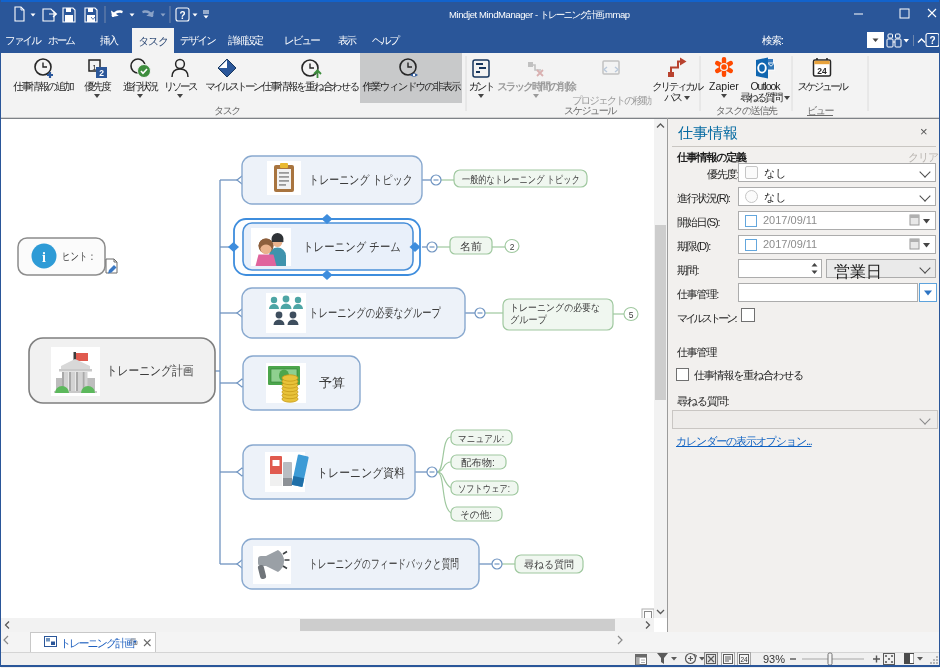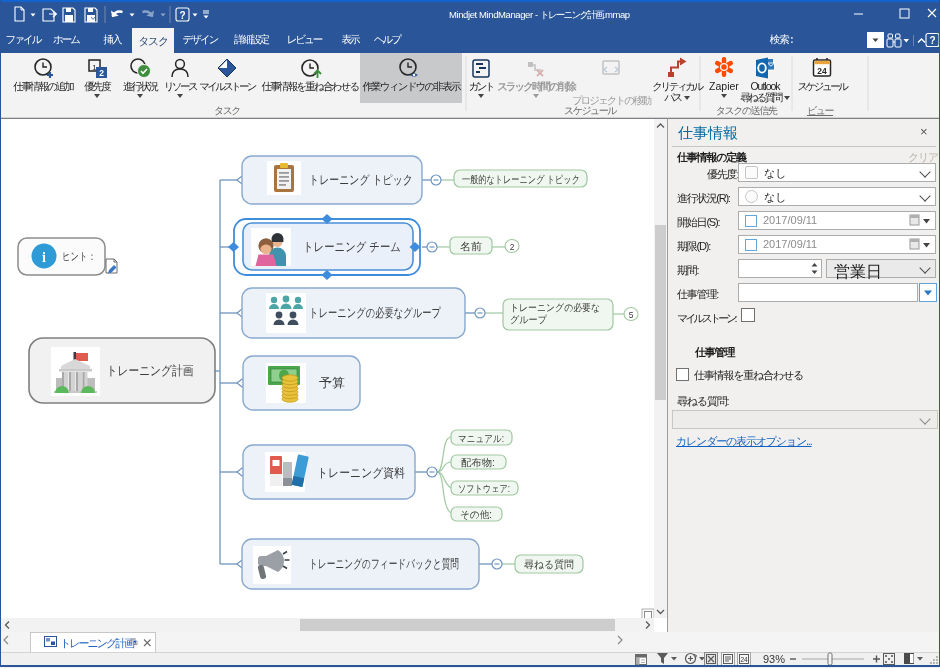--- a/index.html
+++ b/index.html
@@ -6,21 +6,21 @@
 body{font-family:"Liberation Sans",sans-serif;}
 #win{position:relative;width:940px;height:669px;background:#fff;overflow:hidden;
   font-family:"Liberation Sans",sans-serif;}
 .abs{position:absolute;}
 
 #titlebar{left:0;top:0;width:940px;height:28px;background:#2a5699;}
 #topline{left:0;top:0;width:940px;height:2px;background:#1263cd;}
 .tbtxt{color:#fff;font-size:11px;}
 
 #tabbar{left:0;top:28px;width:940px;height:25px;background:#2a5699;}
-.rtab{position:absolute;top:0;height:25px;line-height:25px;color:#fff;font-size:10.5px;letter-spacing:-2px;text-align:center;white-space:nowrap;font-family:Liberation Mono, monospace;}
+.rtab{position:absolute;top:0;height:25px;line-height:25px;color:#fff;font-size:10.5px;letter-spacing:-2px;white-space:nowrap;}
 #activetab{position:absolute;top:0;height:25px;line-height:26px;background:#f3f3f3;color:#2e4a76;font-size:11px;letter-spacing:-1.5px;text-align:center;white-space:nowrap;}
 
 #ribbon{left:0;top:53px;width:940px;height:64px;background:#f3f3f3;border-bottom:1px solid #d2d2d2;}
 .rlbl{position:absolute;font-size:10.5px;letter-spacing:-2px;color:#1e1e1e;text-align:center;white-space:nowrap;line-height:11px;}
 .glbl{position:absolute;top:51px;font-size:10px;letter-spacing:-1.5px;color:#6a6a6a;text-align:center;white-space:nowrap;}
 .gray{color:#9b9b9b !important;}
 .darr{position:absolute;width:0;height:0;border-left:3.5px solid transparent;border-right:3.5px solid transparent;border-top:4px solid #444;}
 
 #canvas{left:1px;top:118px;width:653px;height:499px;background:#ffffff;border-top:1px solid #7e8287;}
 
@@ -205,21 +205,21 @@
       <rect x="-8.5" y="-8" width="17" height="16" rx="1.5" fill="#fff" stroke="#262626" stroke-width="1.5"></rect>
       <rect x="-7.7" y="-7.2" width="15.4" height="3.4" fill="#e8a33d"></rect>
       <path d="M-5 -8 v-2 M5 -8 v-2" stroke="#262626" stroke-width="1.6"></path>
       <text x="0" y="5.5" font-size="8.5" font-weight="bold" fill="#262626" text-anchor="middle" font-family="Liberation Sans">24</text>
     </g>
   </svg>
   <div class="rlbl" style="left:3px;top:81px;width:80px;">仕事情報の追加</div>
   <div class="rlbl" style="left:67px;top:81px;width:60px;">優先度</div>
   <div class="rlbl" style="left:110px;top:81px;width:60px;">進行状況</div>
   <div class="rlbl" style="left:150px;top:81px;width:60px;letter-spacing:-2.5px;">リソース</div>
-  <div class="rlbl" style="left:190px;top:81px;width:74px;letter-spacing:-2.8px;">マイルストーン</div>
+  <div class="rlbl" style="left:190px;top:81px;width:86px;letter-spacing:-2.8px;">マイルストーン</div>
   <div class="rlbl" style="left:258px;top:81px;width:104px;letter-spacing:-1.8px;">仕事情報を重ね合わせる</div>
   <div class="rlbl" style="left:359px;top:81px;width:104px;letter-spacing:-1.8px;">作業ウィンドウの非表示</div>
   <div class="rlbl" style="left:451px;top:81px;width:60px;letter-spacing:-2.5px;">ガント</div>
   <div class="rlbl gray" style="left:491px;top:81px;width:90px;letter-spacing:-2px;font-weight:bold;">スラック時間の削除</div>
   <div class="rlbl gray" style="left:568px;top:95px;width:86px;letter-spacing:-2px;">プロジェクトの移動</div>
   <div class="rlbl" style="left:647px;top:81px;width:60px;letter-spacing:-2.5px;">クリティカル<br>パス<span style="display:inline-block;width:0;height:0;border-left:3.5px solid transparent;border-right:3.5px solid transparent;border-top:4px solid #444;margin-left:3px;margin-bottom:1px;"></span></div>
   <div class="rlbl" style="left:701px;top:81px;width:46px;letter-spacing:0;">Zapier</div>
   <div class="rlbl" style="left:736px;top:81px;width:58px;letter-spacing:-1px;">Outlook<br><span style="letter-spacing:-2.5px;">尋ねる質問</span><span style="display:inline-block;width:0;height:0;border-left:3.5px solid transparent;border-right:3.5px solid transparent;border-top:4px solid #444;margin-left:3px;margin-bottom:1px;"></span></div>
   <div class="rlbl" style="left:792px;top:81px;width:60px;letter-spacing:-2.5px;">スケジュール</div>
   <div class="darr" style="left:93.5px;top:94px;"></div>
@@ -529,21 +529,21 @@
   <div class="combo" style="left:738px;top:283px;width:178px;height:17px;"></div>
   <div class="combo" style="left:919px;top:283px;width:16px;height:17px;border-color:#5ea3dc;">
     <svg width="16" height="17">
         <path d="M4 6.5 h8 l-4 5 z" fill="#2e75c3"></path>
       </svg>
   </div>
 
   <div class="plabel" style="left:677px;top:311px;letter-spacing:-3px;">マイルストーン:</div>
   <div class="abs" style="left:741px;top:308px;width:12px;height:12px;background:#fff;border:1px solid #707070;"></div>
 
-  <div class="plabel" style="left:695px;top:345px;font-weight:bold;">仕事管理</div>
+  <div class="plabel" style="left:677px;top:345px;font-weight:normal;">仕事管理</div>
   <div class="abs" style="left:676px;top:368px;width:11px;height:11px;background:#fff;border:1px solid #707070;"></div>
   <div class="plabel" style="left:694px;top:368px;">仕事情報を重ね合わせる</div>
   <div class="plabel" style="left:677px;top:394px;">尋ねる質問:</div>
   <div class="combo" style="left:672px;top:410px;width:264px;height:17px;background:#eeecea;border-color:#c9c6c3;"></div>
   <div class="chev" style="left:921px;top:415px;border-color:#8a8a8a;"></div>
   <div class="plabel" style="left:676px;top:434px;color:#0e61c2;text-decoration:underline;">カレンダーの表示オプション...</div>
 
   <div class="abs" id="tabrow"></div>
   <svg class="abs" width="660" height="20" style="left:0;top:632px;">
     <path d="M8 636 l-4 4 4 4" transform="translate(0,-632)" fill="none" stroke="#8a8a8a" stroke-width="1.2"></path>

